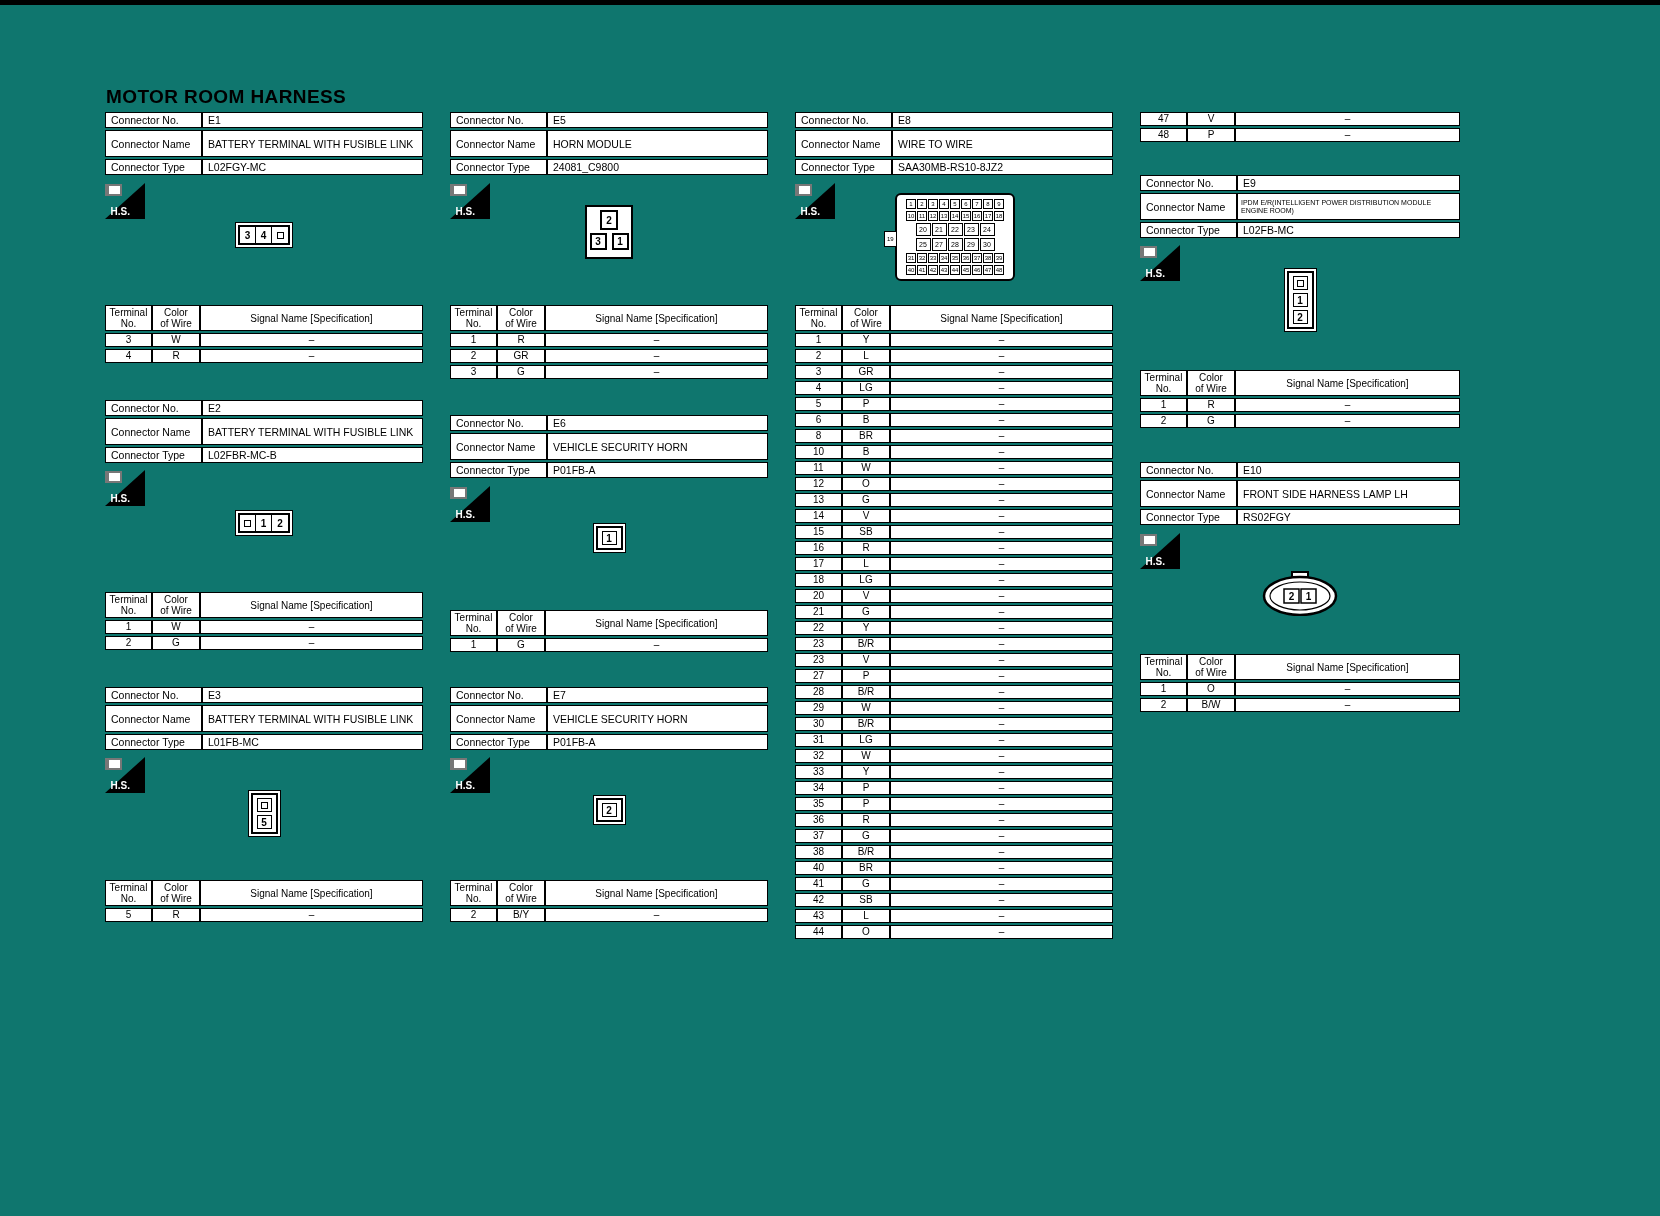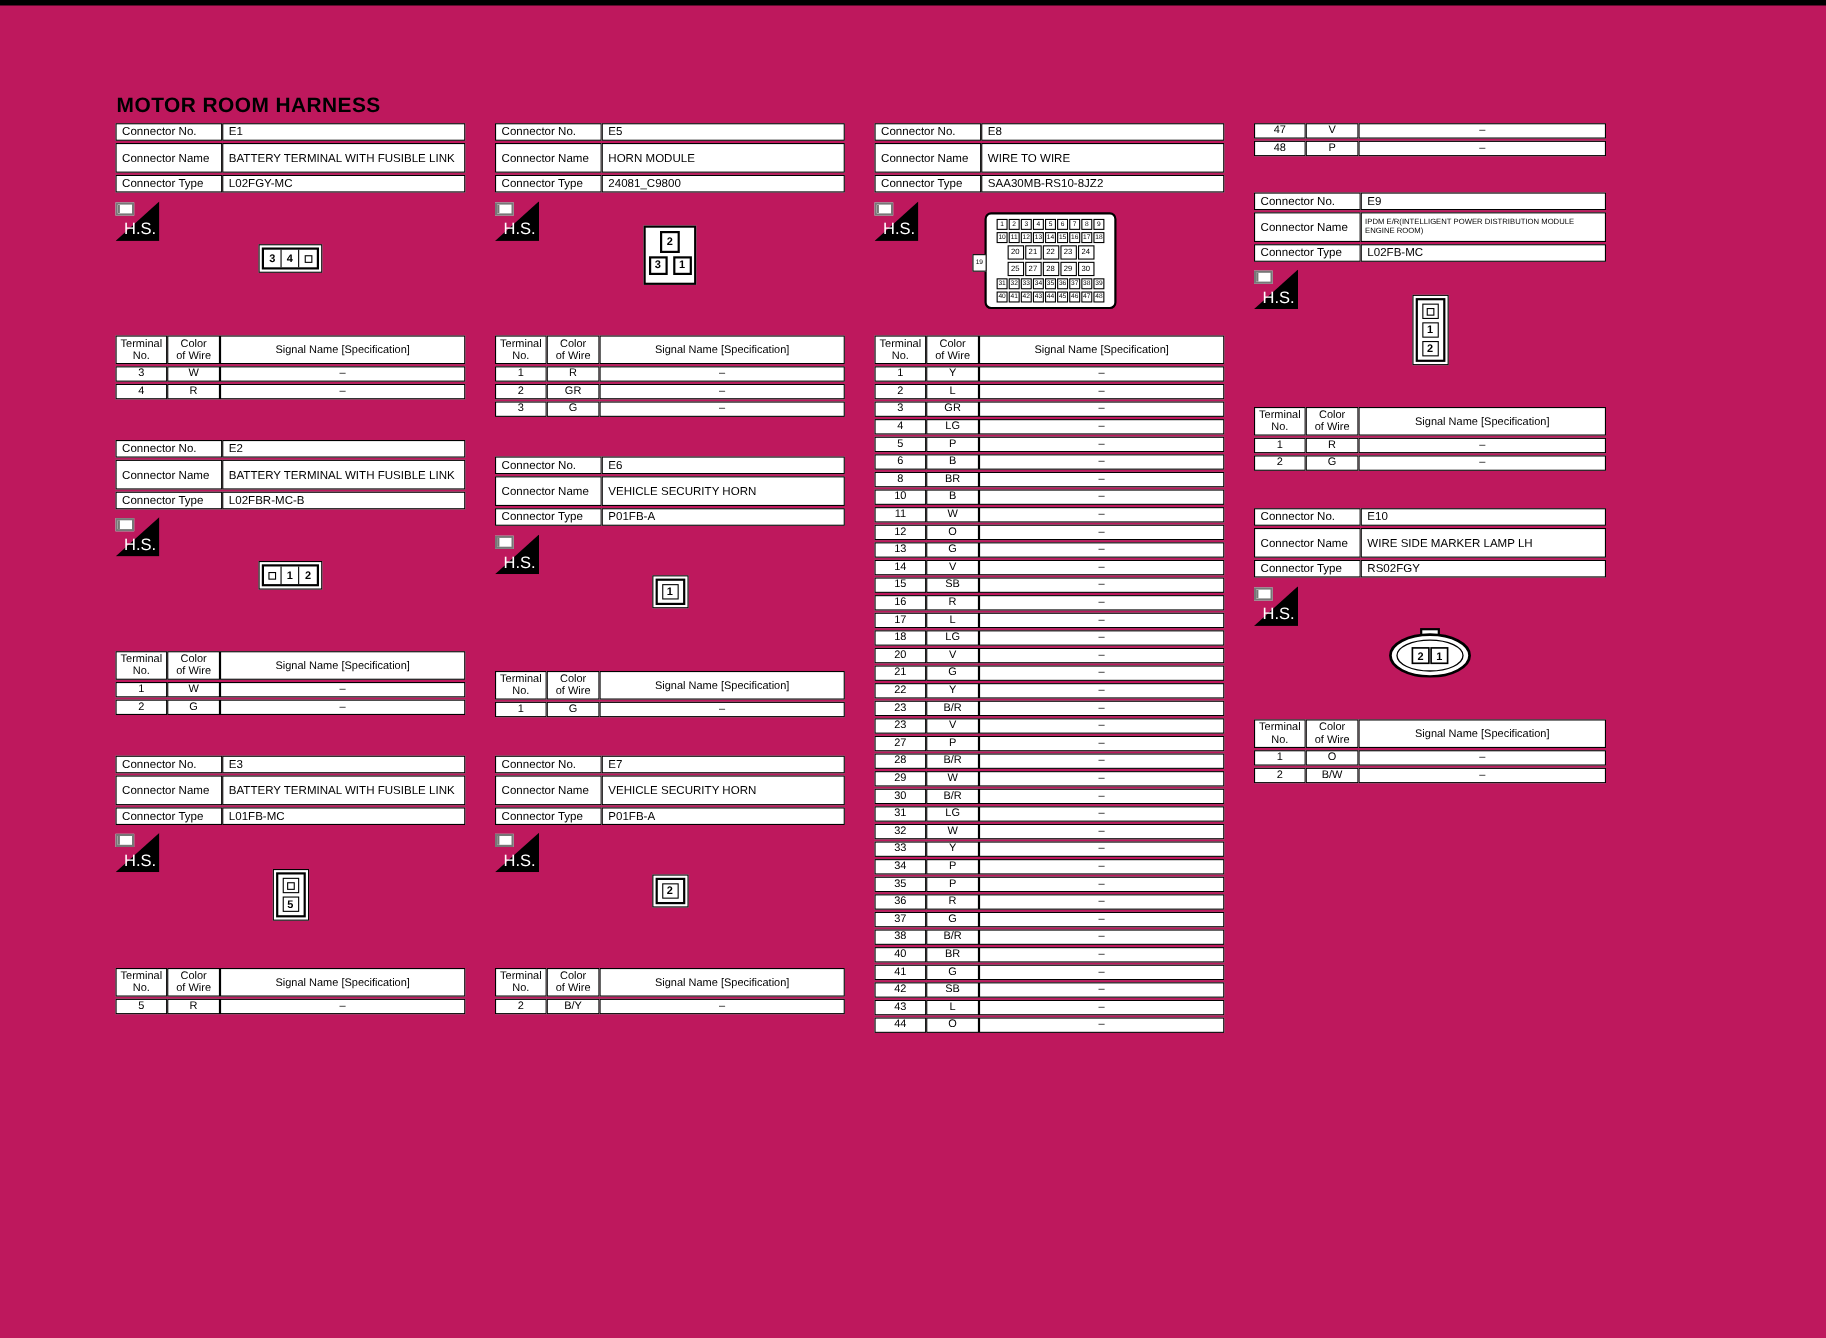--- a/index.html
+++ b/index.html
@@ -1,17 +1,17 @@
 <!DOCTYPE html>
 <html><head>
 <meta charset="utf-8">
 <style>
   *{margin:0;padding:0;box-sizing:border-box;}
   html,body{background:#ffffff;}
-  #page{position:relative;width:1660px;height:1216px;background:#be185d;font-family:"Liberation Sans",sans-serif;color:#000;overflow:hidden;}
+  #page{position:relative;width:1660px;height:1216px;background:#0f766e;font-family:"Liberation Sans",sans-serif;color:#000;overflow:hidden;}
   .top-strip{position:absolute;top:0;left:0;width:1660px;height:5px;background:#000;}
   .title{position:absolute;left:106px;top:86px;font-size:19px;font-weight:700;letter-spacing:.4px;}
   .col{position:absolute;top:0;height:100%;}
   .block{position:absolute;left:0;width:100%;}
   .draw{display:flex;justify-content:center;}
   table{width:100%;border-collapse:separate;border-spacing:0 2px;table-layout:fixed;}
   
   .info-table td{border:1.5px solid #000;font-size:10.5px;padding:1px 5px;vertical-align:middle;background:#fff;}
   .info-table .lbl{width:97px;}
   .info-table tr td{height:14px;}
@@ -19,21 +19,21 @@
   .info-table .val.tiny{font-size:7px;line-height:8px;padding:1px 3px;}
   
   .term-table td{border:1px solid #000;text-align:center;font-size:10px;height:13px;line-height:12px;padding:0 2px;vertical-align:middle;background:#fff;}
   .term-table td.c1{width:47px;}
   .term-table td.c2{width:48px;}
   .term-table td.th{height:26px;font-size:10px;line-height:11px;padding:1px 2px;}
   
   .hs{position:relative;width:40px;height:36px;}
   .hs-tri{position:absolute;inset:0;background:#000;clip-path:polygon(100% 0,100% 100%,0 100%);}
   .hs-plug{position:absolute;left:0;top:1px;width:17px;height:12px;border:2px solid #777;background:#fff;box-shadow:inset 2px 0 0 #777;}
-  .hs-txt{position:absolute;right:3px;bottom:2px;color:#fff;font-size:15px;font-weight:400;}
+  .hs-txt{position:absolute;right:15px;bottom:2px;color:#fff;font-size:10px;font-weight:700;}
   
   .d-frame{border:1.5px solid #000;padding:2px;background:#fff;}
   .d-row{display:flex;border:2px solid #000;}
   .pr-cell{width:16px;height:16px;display:flex;align-items:center;justify-content:center;font-size:10px;font-weight:700;border-right:1.5px solid #000;}
   .d-row .pr-cell:last-child{border-right:none;}
   .sq{display:block;width:7px;height:7px;border:1.5px solid #000;background:#fff;}
   .d-framev{border:1.5px solid #000;padding:2px;background:#fff;}
   .d-colbox{border:2px solid #000;padding:3px 4px;display:flex;flex-direction:column;align-items:center;gap:3px;background:#fff;}
   .pc-cell{width:15px;height:14px;display:flex;align-items:center;justify-content:center;font-size:10px;font-weight:700;border:1.5px solid #000;}
   .pc-cell.sqc,.pr-cell.sqc{border-color:#000;}
@@ -830,21 +830,21 @@
       <div class="block" style="top: 460px;">
         <div>
           <table class="info-table">
             <tbody>
               <tr>
                 <td class="lbl">Connector No.</td>
                 <td class="val">E10</td>
               </tr>
               <tr>
                 <td class="lbl">Connector Name</td>
-                <td class="val">WIRE SIDE MARKER LAMP LH</td>
+                <td class="val">FRONT SIDE HARNESS LAMP LH</td>
               </tr>
               <tr>
                 <td class="lbl">Connector Type</td>
                 <td class="val">RS02FGY</td>
               </tr>
             </tbody>
           </table>
         </div>
       </div>
       <div class="block" style="top: 533px;">

